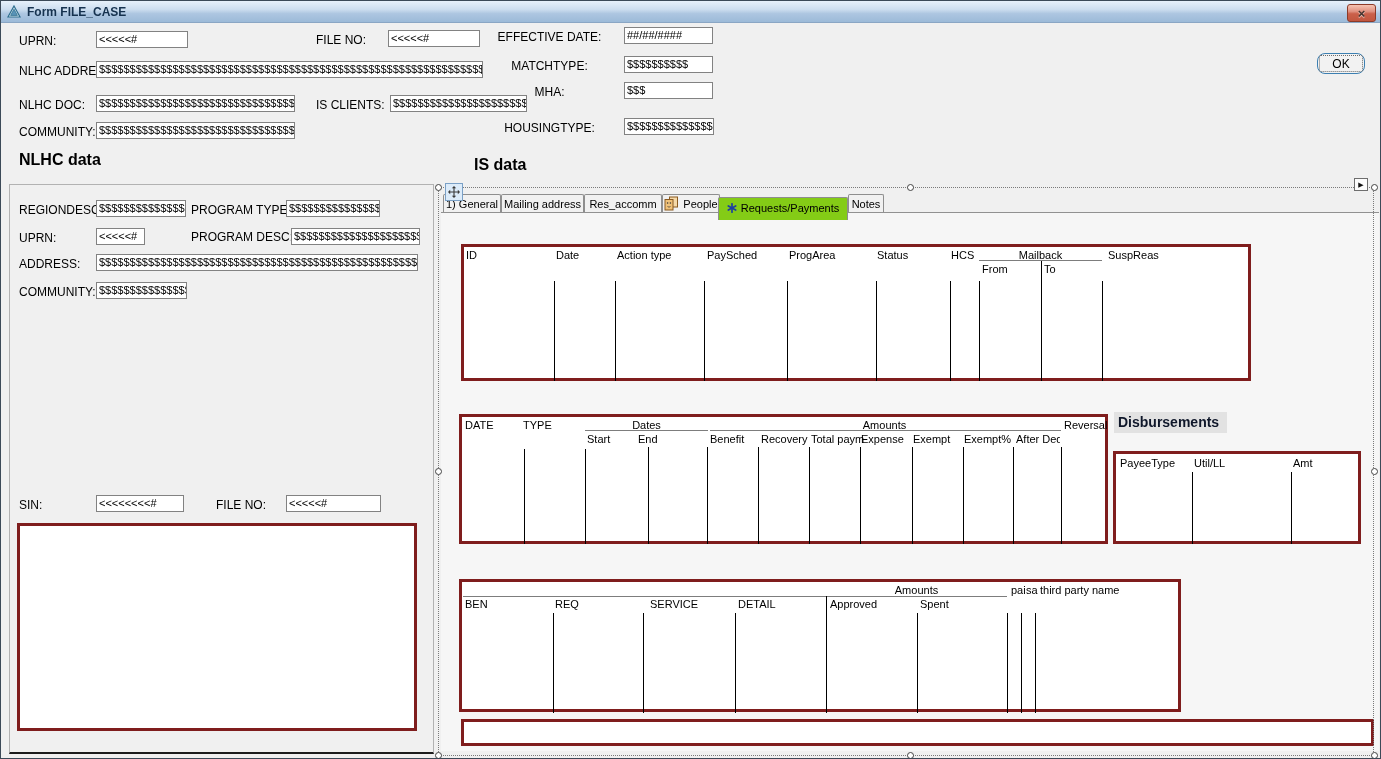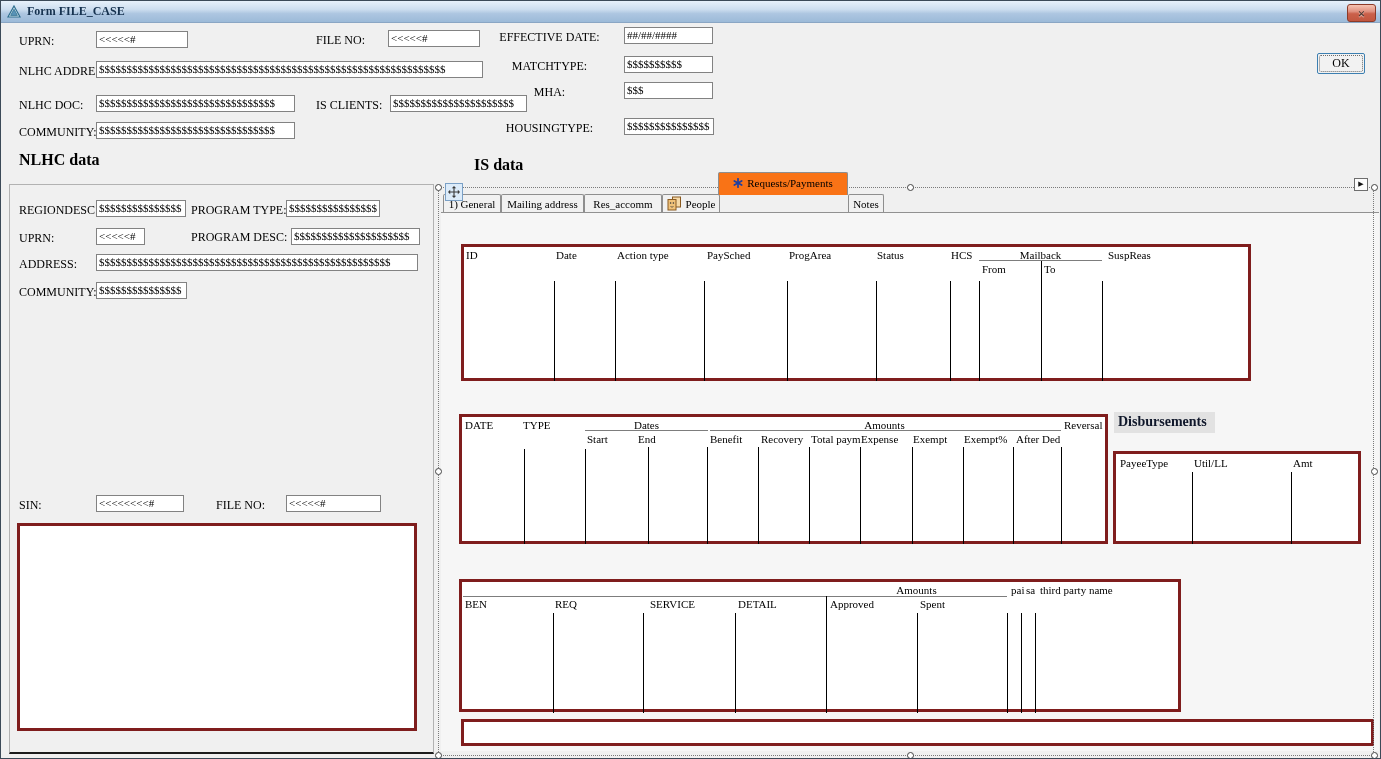--- a/index.html
+++ b/index.html
@@ -1,18 +1,18 @@
 <!DOCTYPE html>
 <html><head>
 <meta charset="utf-8">
 <style>
   html,body{margin:0;padding:0;background:#d4d0c8;}
   .window{position:relative;width:1381px;height:759px;background:#f0f0f0;
     border:1px solid #3c4a58;box-sizing:border-box;overflow:hidden;
-    font-family:Liberation Serif, serif;}
+    font-family:Liberation Sans, sans-serif;}
   
   .titlebar{position:absolute;left:0;top:0;right:0;height:22px;
     background:linear-gradient(180deg,#e7f1fb 0%,#cddeef 40%,#adc6e1 60%,#9cbad8 100%);
     border-bottom:1px solid #8aa6c4;display:flex;align-items:center;padding-left:6px;box-sizing:border-box;}
   .titletext{font-size:12px;font-weight:bold;color:#16324f;margin-left:6px;}
   .closebtn{position:absolute;right:4px;top:3px;width:27px;height:16px;cursor:pointer;
     border:1px solid #8c3a28;border-radius:3px;display:flex;align-items:center;justify-content:center;
     background:linear-gradient(180deg,#f6c3b2 0%,#e09180 40%,#ca604a 55%,#c2563f 100%);}
   .closex{font-size:13px;font-weight:bold;color:#43332d;line-height:1;text-shadow:0 1px 1px rgba(255,255,255,.7);}
   
@@ -20,32 +20,32 @@
   .lblr{text-align:center;}
   .fld{position:absolute;height:17px;background:#fff;border:1px solid #828282;box-sizing:border-box;
     font-size:11px;line-height:15px;padding-left:2px;color:#000;white-space:nowrap;overflow:hidden;}
   .box{position:absolute;background:#fff;border:3px solid #7f1d1d;box-sizing:border-box;}
   .vl{position:absolute;width:1px;background:#000;}
   .hl{position:absolute;height:1px;background:#7d7d7d;}
   .th{position:absolute;font-size:11px;color:#000;white-space:nowrap;}
   .thc{text-align:center;}
   .heading{position:absolute;font-size:16px;font-weight:bold;color:#000;white-space:nowrap;}
   .okbtn{position:absolute;left:1316px;top:52px;width:48px;height:21px;background:#f2f2f2;
-    border:1px solid #3c7fb1;border-radius:2px;box-sizing:border-box;cursor:pointer;
+    border:1px solid #3c7fb1;border-radius:8px;box-sizing:border-box;cursor:pointer;
     display:flex;align-items:center;justify-content:center;font-size:12px;color:#000;}
   .okfocus{position:absolute;inset:1px;border:1px dotted #6b6b6b;border-radius:2px;}
   .panel{position:absolute;left:8px;top:183px;width:425px;height:570px;box-sizing:border-box;
     border:1px solid #b2b2b2;border-bottom:2px solid #1c1c1c;}
   
   .tabpage{position:absolute;left:440px;top:211px;width:938px;height:539px;background:#f6f6f6;
     border-top:1px solid #919191;box-sizing:border-box;}
   .tab{position:absolute;top:193px;height:18px;background:#f1f1f1;border:1px solid #8e8e8e;border-bottom:none;
     border-radius:2px 2px 0 0;box-sizing:border-box;font-size:11px;color:#000;cursor:pointer;
     display:flex;align-items:center;justify-content:center;gap:4px;z-index:2;white-space:nowrap;}
-  .tabsel{top:171px;height:23px;background:#f97316;z-index:3;padding-bottom:2px;}
+  .tabsel{top:196px;height:23px;background:#84cc16;z-index:3;padding-bottom:2px;}
   
   .marquee{position:absolute;left:437px;top:186px;width:936px;height:569px;border:1px dotted #7a7a7a;box-sizing:border-box;}
   .handle{position:absolute;width:7px;height:7px;border-radius:50%;background:#fff;border:1px solid #444;box-sizing:border-box;z-index:6;}
   .movehandle{position:absolute;left:444px;top:182px;width:18px;height:18px;background:#dcebf9;border:1px solid #7aa0c6;
     box-sizing:border-box;display:flex;align-items:center;justify-content:center;z-index:6;cursor:move;}
   .smarttag{position:absolute;left:1353px;top:177px;width:14px;height:13px;background:#fcfcfc;border:1px solid #6e6e6e;
     box-sizing:border-box;font-size:7px;line-height:11px;text-align:center;color:#111;z-index:6;cursor:pointer;}
   .disbhead{position:absolute;left:1113px;top:411px;font-size:14px;font-weight:bold;color:#0f172a;
     background:#e2e2e2;padding:2px 8px 3px 4px;white-space:nowrap;}
 </style>

